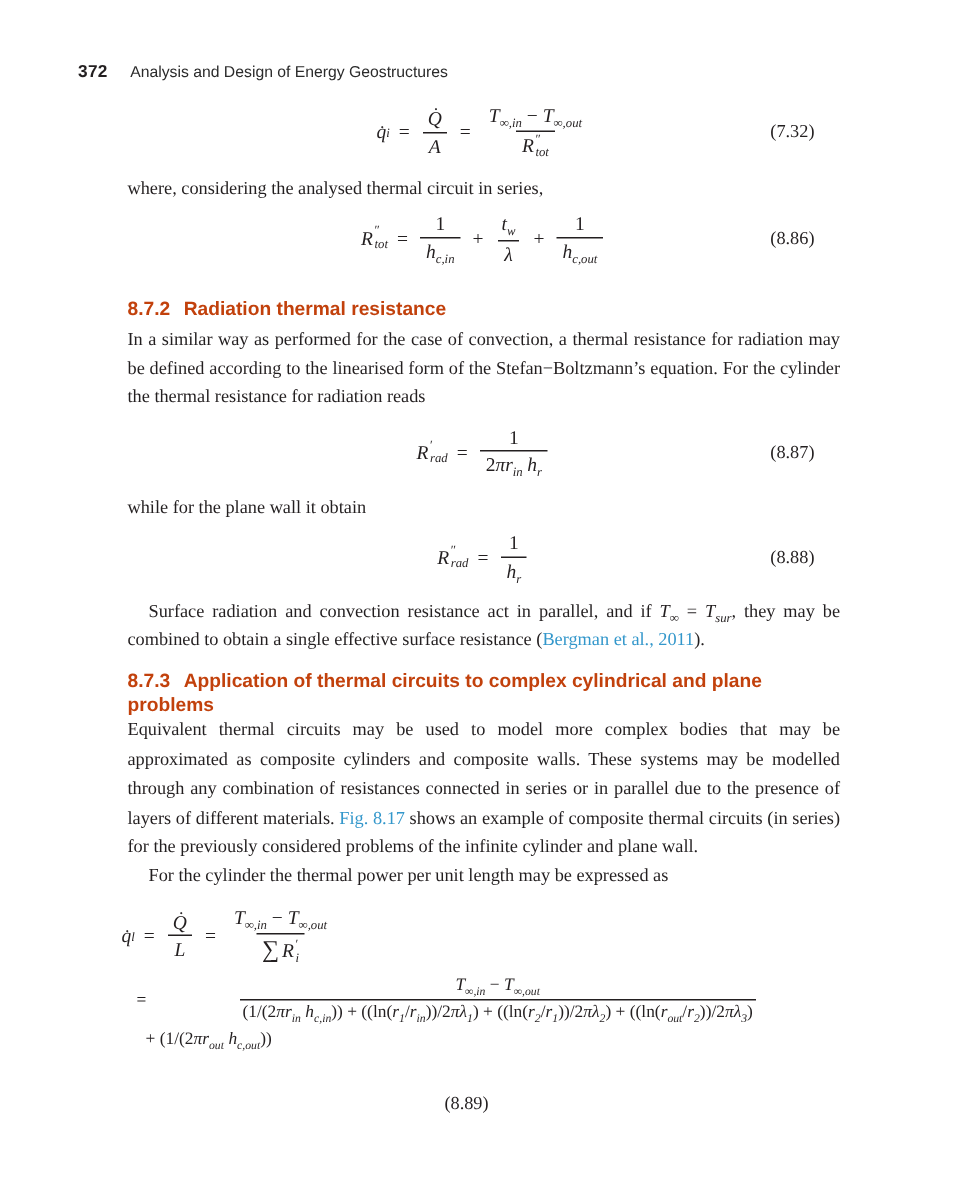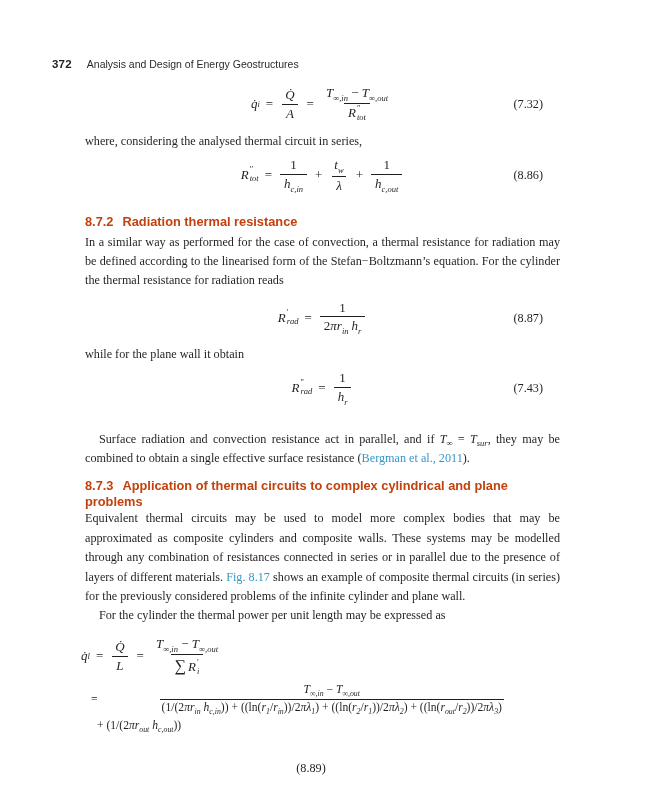--- a/index.html
+++ b/index.html
@@ -1,18 +1,18 @@
 <!DOCTYPE html>
 <html><head>
 <meta charset="utf-8">
 <style>
   * { margin:0; padding:0; box-sizing:border-box; }
   html,body { width:648px; height:800px; background:#ffffff; color:#231f20;
     font-family:"Liberation Serif", serif; overflow:hidden; }
-  .page { position:relative; width:648px; height:599px; padding-top:58px; }
+  .page { position:relative; width:648px; height:599px; padding-top:42px; }
 
   
   .runhead { margin-left:52px; display:flex; align-items:baseline; gap:15px;
     font-family:"Liberation Sans", sans-serif; }
   .runhead .pgnum { font-size:11.5px; font-weight:bold; letter-spacing:.2px; }
   .runhead .rtitle { font-size:10.5px; color:#2b2b2b; }
 
   .content { margin-left:85px; width:475px; }
 
   
@@ -64,21 +64,21 @@
 
   
   .mt-eq885 { margin-top:14px; }
   .mt-where { margin-top:8px; }
   .mt-eq886 { margin-top:5px; }
   .mt-h872  { margin-top:20px; }
   .mt-p872  { margin-top:3px; }
   .mt-eq887 { margin-top:8px; }
   .mt-while { margin-top:8px; }
   .mt-eq888 { margin-top:5px; }
-  .mt-psurf { margin-top:23px; }
+  .mt-psurf { margin-top:7px; }
   .mt-h873  { margin-top:10px; }
   .mt-p873  { margin-top:0; }
   .mt-eq889 { margin-top:9px; }
 </style>
 </head>
 <body>
 
 <div class="page">
 
   <div class="runhead">
@@ -166,21 +166,21 @@
           <span class="ss">
             <span class="sp">″</span>
             <span>rad</span>
           </span>
         <span class="rel">=</span>
         <span class="frac">
           <span class="num rm">1</span>
           <span class="den"><span class="mi">h</span><sub class="s">r</sub></span>
         </span>
       </div>
-      <span class="eqno">(7.43)</span>
+      <span class="eqno">(8.88)</span>
     </div>
 
     <p class="para indent mt-psurf"><span>Surface radiation and convection resistance act in parallel, and if </span><span class="mi">T</span><sub class="s">∞</sub><span> = </span><span class="mi">T</span><sub class="s">sur</sub><span>, they may be combined to obtain a single effective surface resistance (</span><span class="xref">Bergman et al., 2011</span><span>).</span></p>
 
     <h2 class="shead mt-h873"><span class="snum">8.7.3</span><span>Application of thermal circuits to complex cylindrical and plane problems</span></h2>
     <p class="para mt-p873"><span>Equivalent thermal circuits may be used to model more complex bodies that may be approximated as composite cylinders and composite walls. These systems may be modelled through any combination of resistances connected in series or in parallel due to the presence of layers of different materials. </span><span class="xref">Fig. 8.17</span><span> shows an example of composite thermal circuits (in series) for the previously considered problems of the infinite cylinder and plane wall.</span></p>
     <p class="para indent">For the cylinder the thermal power per unit length may be expressed as</p>
 
     <div class="eq889 mt-eq889">
       <div class="eqleft l1">

